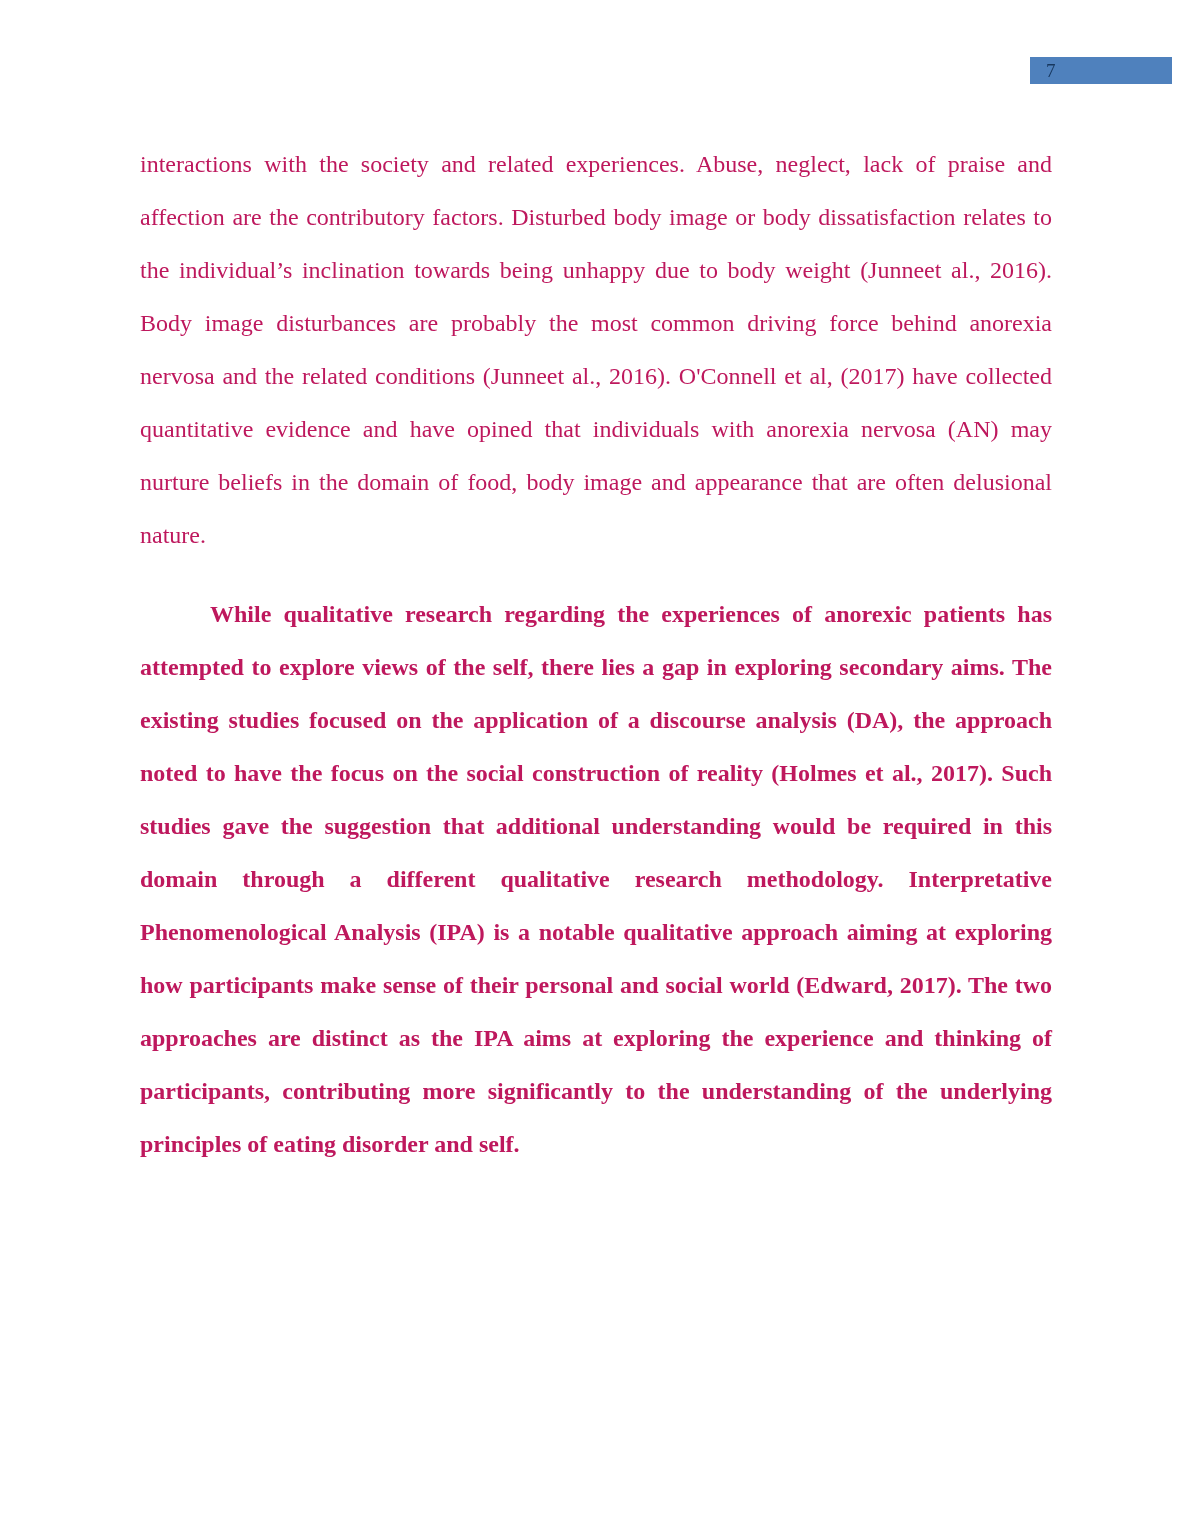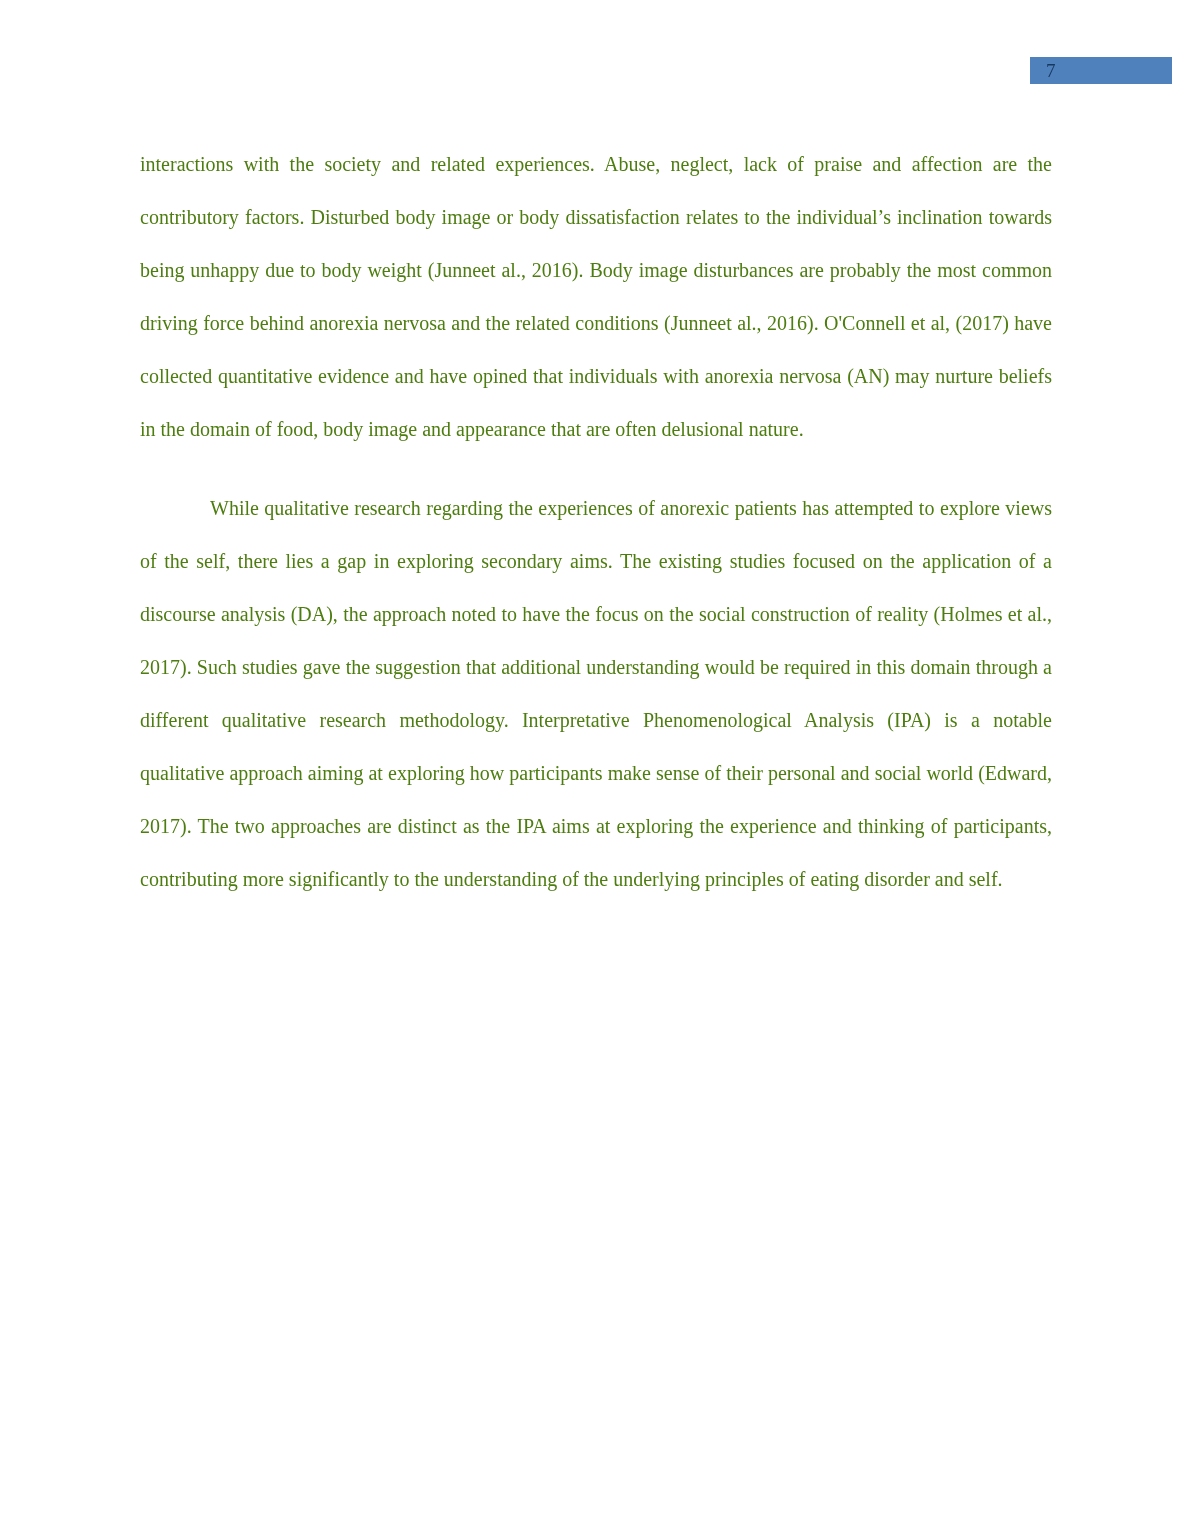--- a/index.html
+++ b/index.html
@@ -32,27 +32,28 @@
     color: #17375e;
   }
   .content {
     position: absolute;
     left: 140px;
     top: 138px;
     width: 912px;
   }
   .content p {
     margin: 0 0 26px 0;
-    font-size: 20px;
+    font-size: 24px;
     line-height: 53px;
     text-align: justify;
-    color: #4d7c0f;
+    color: #be185d;
   }
   .content p.indented {
     text-indent: 70px;
+    font-weight: bold;
   }
 </style>
 </head>
 <body>
 
 <div class="page">
 
   <div class="page-number-badge">
     <span>7</span>
   </div>

